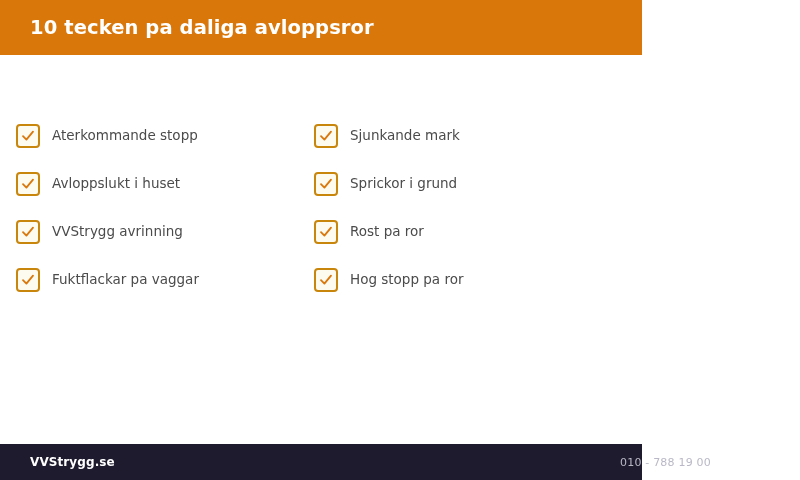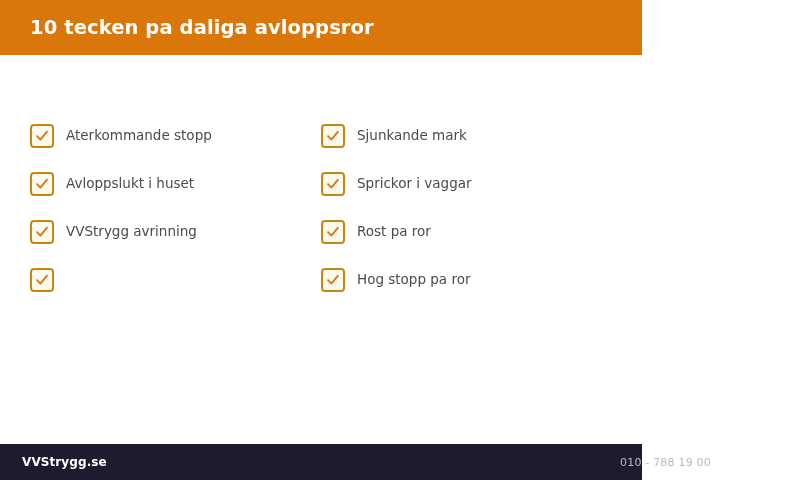--- a/index.html
+++ b/index.html
@@ -41,21 +41,21 @@
     font-weight: bold;
     letter-spacing: 0.1px;
     line-height: 1.1;
     white-space: nowrap;
   }
 
   
   .body {
     flex: 1 1 auto;
     position: relative;
-    padding: 25px 30px 0 30px;
+    padding: 25px 30px 0 16px;
     box-sizing: border-box;
     background: #ffffff;
   }
 
   .checklist {
     display: flex;
     flex-direction: row;
     align-items: flex-start;
   }
   .column {
@@ -103,21 +103,21 @@
     white-space: nowrap;
   }
 
   
   .footer {
     height: 36px;
     min-height: 36px;
     background: #1e1b2e;
     display: flex;
     align-items: center;
-    padding: 0 22px;
+    padding: 0 30px;
     box-sizing: border-box;
     position: relative;
   }
   .footer-brand {
     color: #ffffff;
     font-size: 12px;
     font-weight: bold;
     letter-spacing: 0.1px;
     white-space: nowrap;
   }
@@ -172,20 +172,21 @@
           </span>
           <span class="check-label">VVStrygg avrinning</span>
         </div>
 
         <div class="check-row">
           <span class="checkbox">
             <svg width="14" height="14" viewBox="0 0 14 14" aria-hidden="true">
               <path d="M2 7.2 L5.4 10.6 L12 2.6" fill="none" stroke="#d9770b" stroke-width="1.8" stroke-linecap="round" stroke-linejoin="round"></path>
             </svg>
           </span>
+          <span class="check-label">Fuktflackar pa vaggar</span>
         </div>
 
 
       </div>
 
       <div class="column right">
 
 
         <div class="check-row">
           <span class="checkbox">
@@ -195,21 +196,21 @@
           </span>
           <span class="check-label">Sjunkande mark</span>
         </div>
 
         <div class="check-row">
           <span class="checkbox">
             <svg width="14" height="14" viewBox="0 0 14 14" aria-hidden="true">
               <path d="M2 7.2 L5.4 10.6 L12 2.6" fill="none" stroke="#d9770b" stroke-width="1.8" stroke-linecap="round" stroke-linejoin="round"></path>
             </svg>
           </span>
-          <span class="check-label">Sprickor i vaggar</span>
+          <span class="check-label">Sprickor i grund</span>
         </div>
 
         <div class="check-row">
           <span class="checkbox">
             <svg width="14" height="14" viewBox="0 0 14 14" aria-hidden="true">
               <path d="M2 7.2 L5.4 10.6 L12 2.6" fill="none" stroke="#d9770b" stroke-width="1.8" stroke-linecap="round" stroke-linejoin="round"></path>
             </svg>
           </span>
           <span class="check-label">Rost pa ror</span>
         </div>

